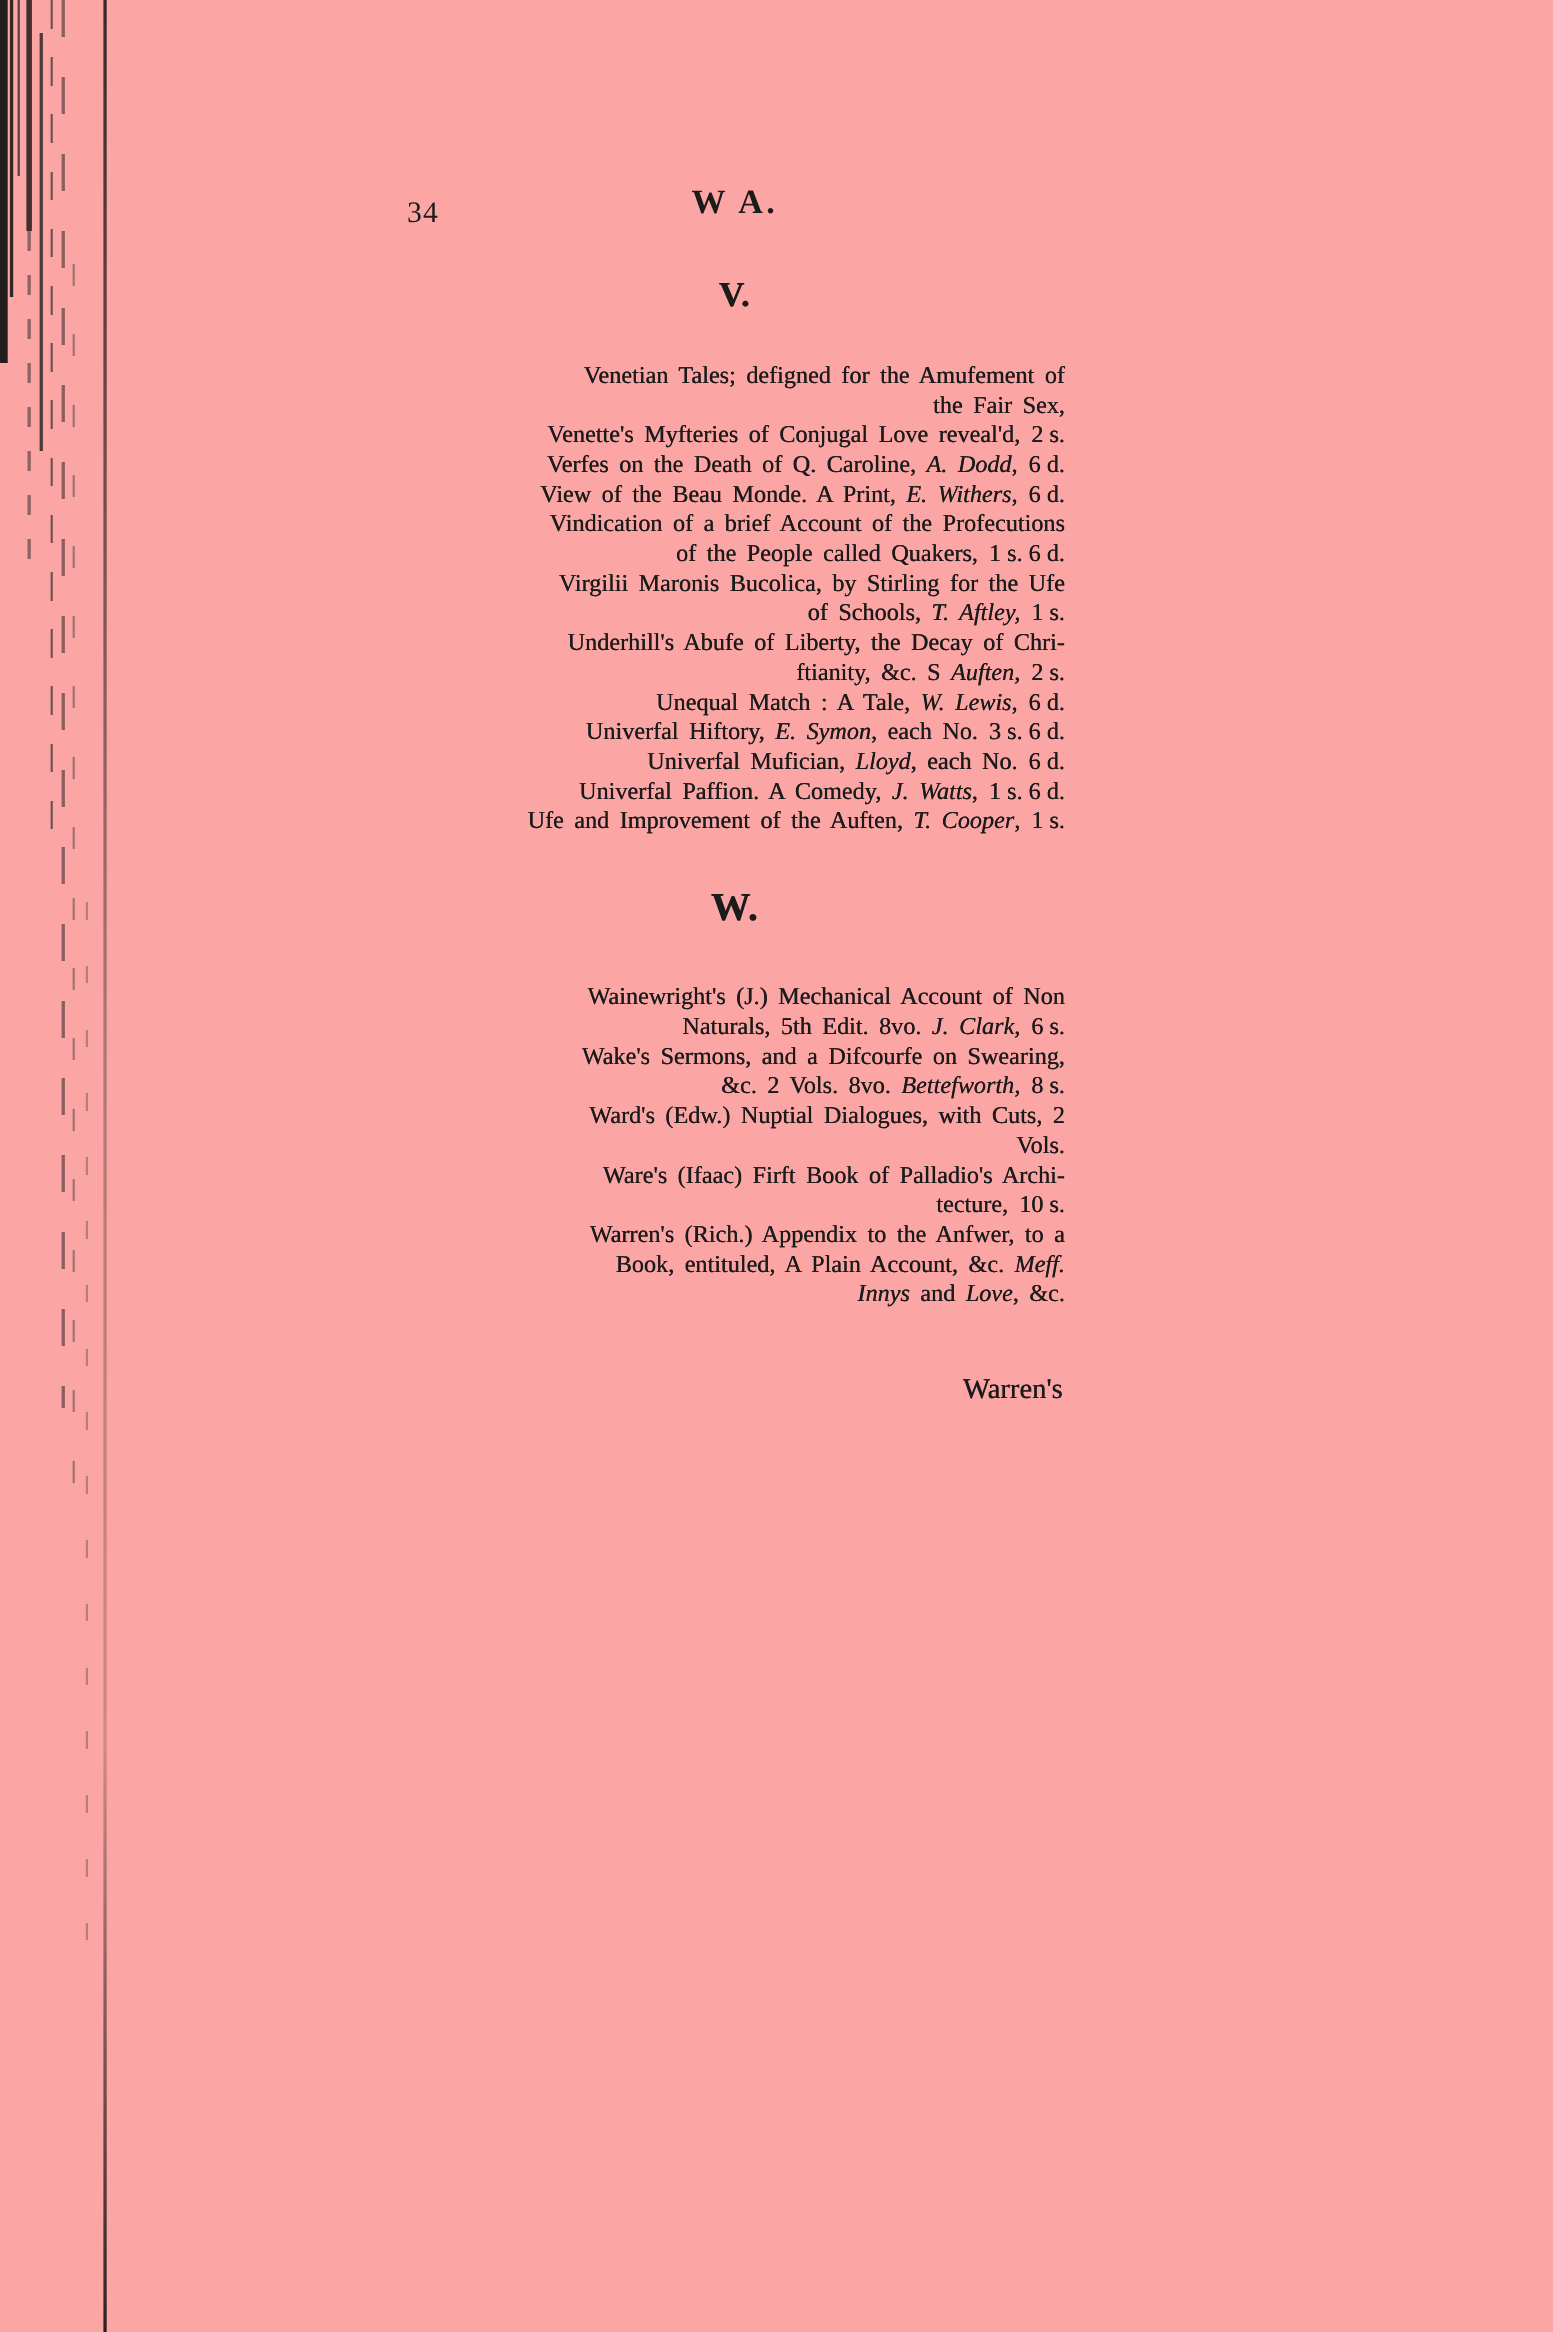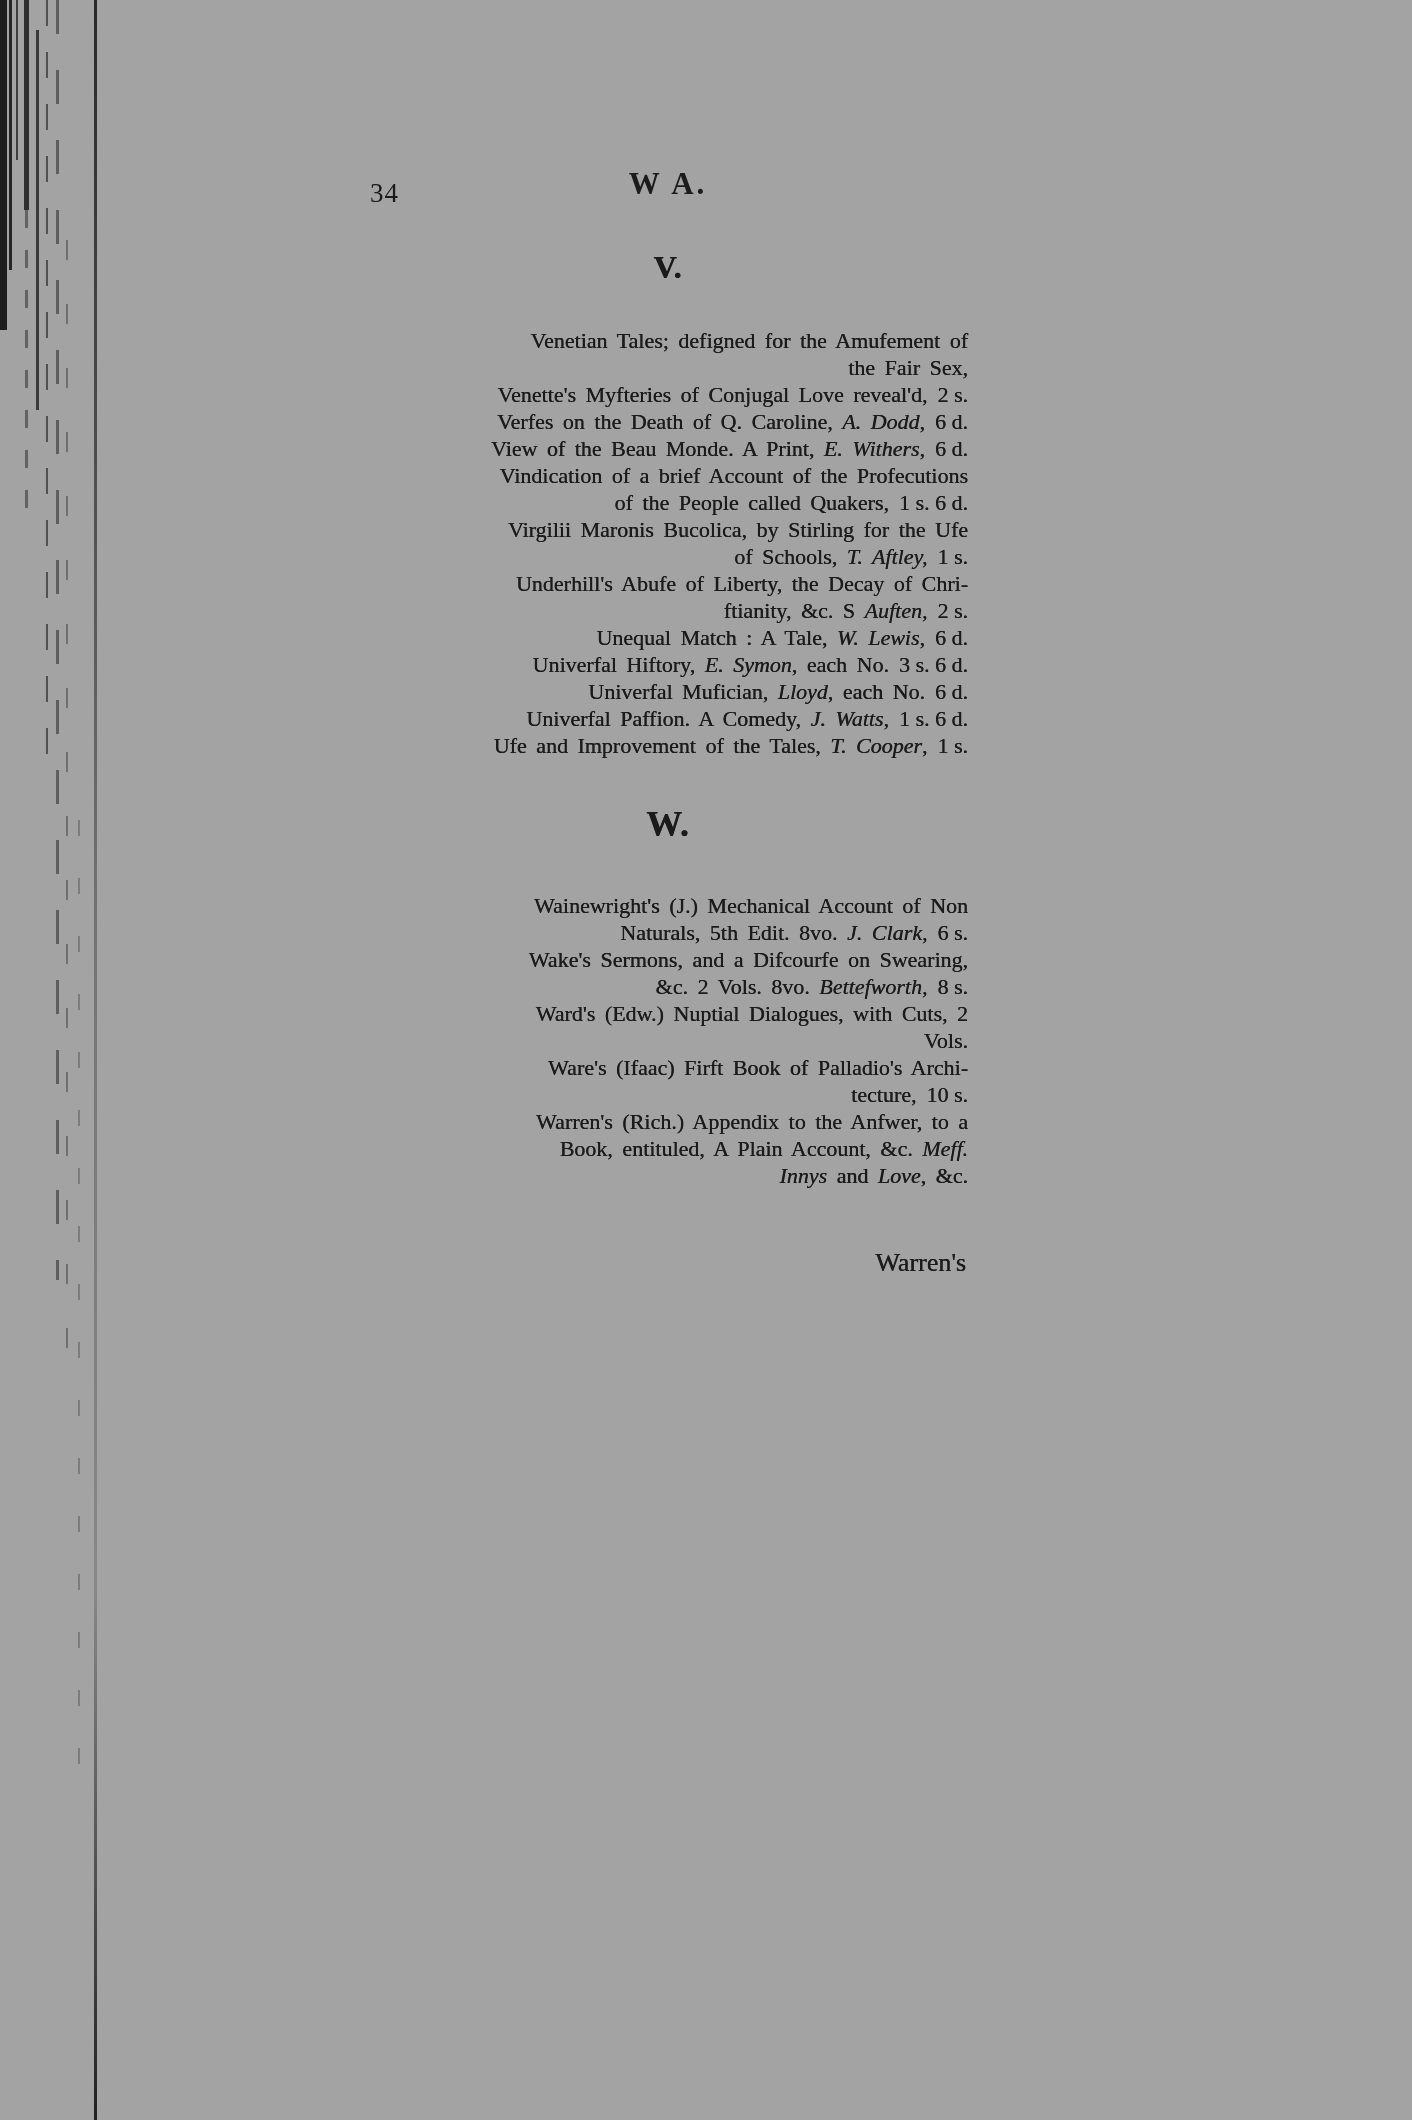--- a/index.html
+++ b/index.html
@@ -7,21 +7,21 @@
   body {
     position: relative;
     background: #ffffff;
     font-family: "Liberation Serif", serif;
     color: #1b1b1b;
     overflow: hidden;
   }
   .page {
     position: absolute;
     inset: 0;
-    background: #a3a3a3;
+    background: #fca5a5;
   }
   .artifact { position: absolute; pointer-events: none; }
 
   .header-row {
     position: absolute;
     top: 166px;
     left: 368px;
     width: 600px;
     height: 44px;
   }
@@ -187,21 +187,21 @@
           </div>
         </div>
         <div class="entry">
           <div class="entry-line">
             <span class="line-text"><span>Univerfal Paffion. A Comedy, </span><span class="it">J. Watts</span><span>,</span></span>
             <span class="price">1 s. 6 d.</span>
           </div>
         </div>
         <div class="entry">
           <div class="entry-line">
-            <span class="line-text"><span>Ufe and Improvement of the Tales, </span><span class="it">T. Cooper</span><span>,</span></span>
+            <span class="line-text"><span>Ufe and Improvement of the Auften, </span><span class="it">T. Cooper</span><span>,</span></span>
             <span class="price">1 s.</span>
           </div>
         </div>
       </div>
       <div class="section-heading later">W.</div>
       <div class="entry-list">
         <div class="entry">
           <div class="entry-line">
             <span class="line-text"><span>Wainewright's (J.) Mechanical Account of Non</span></span>
           </div>

